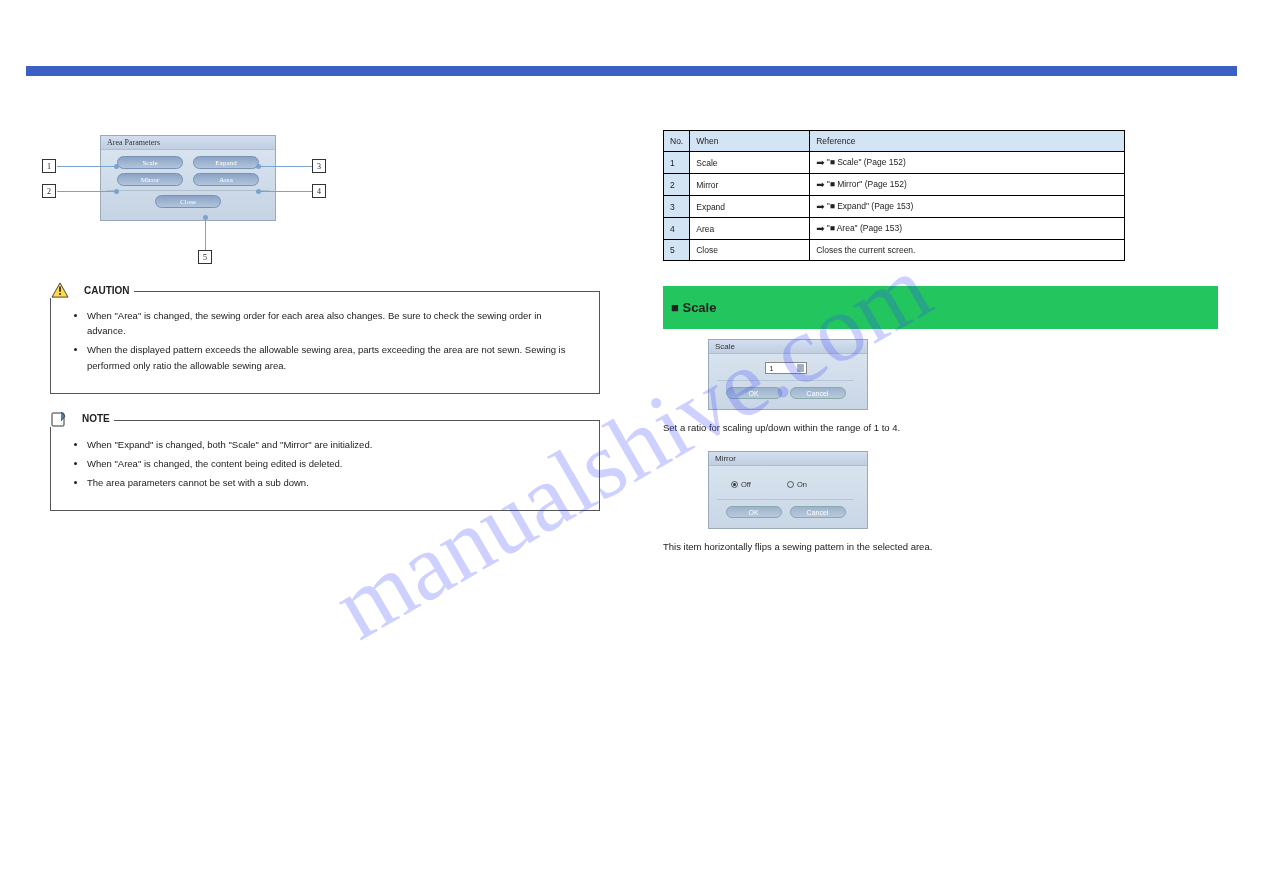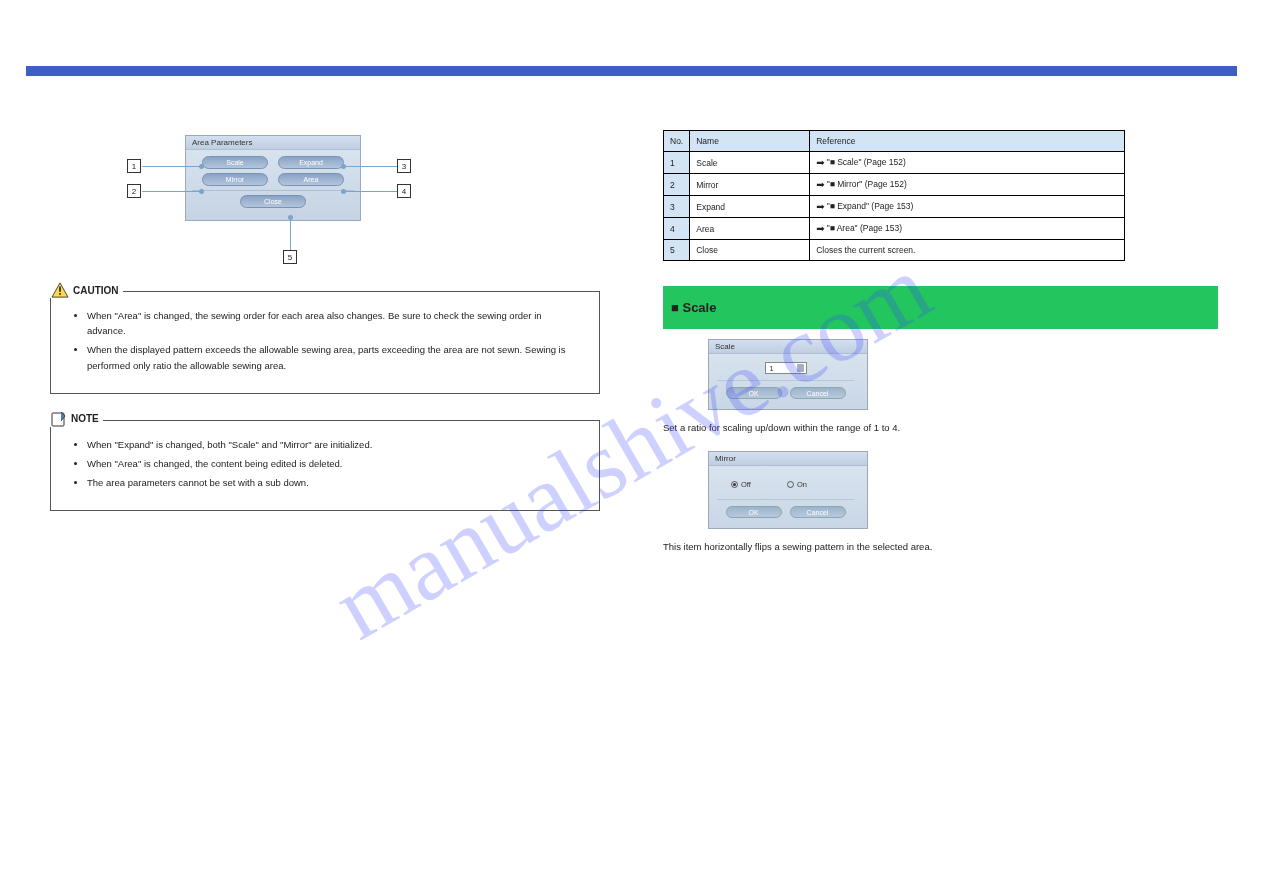--- a/index.html
+++ b/index.html
@@ -51,25 +51,25 @@
   }
   .col-right {
     position: absolute;
     left: 663px;
     top: 130px;
     width: 560px;
   }
   
   .area-params-wrap {
     position: relative;
-    margin-left: 85px;
     margin-top: 15px;
     margin-bottom: 20px;
     width: 350px;
     height: 120px;
+    font-family: Liberation Serif, serif;
   }
   .area-params-dialog {
     position: absolute;
     left: 50px;
     top: 0;
     width: 176px;
     border: 1px solid #9ab;
     background: linear-gradient(#dbe6f0,#c5d3e4);
     font-size: 8px;
   }
@@ -140,21 +140,21 @@
     position: relative;
     padding: 16px 20px 16px 20px;
   }
   .framed-title-wrap {
     position: absolute;
     top: -10px;
     left: -8px;
     background: #fff;
     display: flex;
     align-items: center;
-    gap: 4px;
+    gap: 15px;
     padding: 0 4px 0 8px;
   }
   .framed-title {
     font-size: 10px;
     font-weight: bold;
   }
   .icon-caution {
     width: 18px; height: 16px;
     position: relative;
   }
@@ -355,21 +355,21 @@
   </div>
 
 </div>
 
 <div class="col-right">
 
   <table class="ref-table">
     <thead>
       <tr>
         <th class="col-no">No.</th>
-        <th class="col-name">Name</th>
+        <th class="col-name">When</th>
         <th>Reference</th>
       </tr>
     </thead>
     <tbody>
       <tr>
         <td class="col-no" style="background:#d3e4f4;">1</td>
         <td class="col-name">Scale</td>
         <td><span class="arrow-right">➡</span><span>"■ Scale" (Page 152)</span></td>
       </tr>
       <tr>

